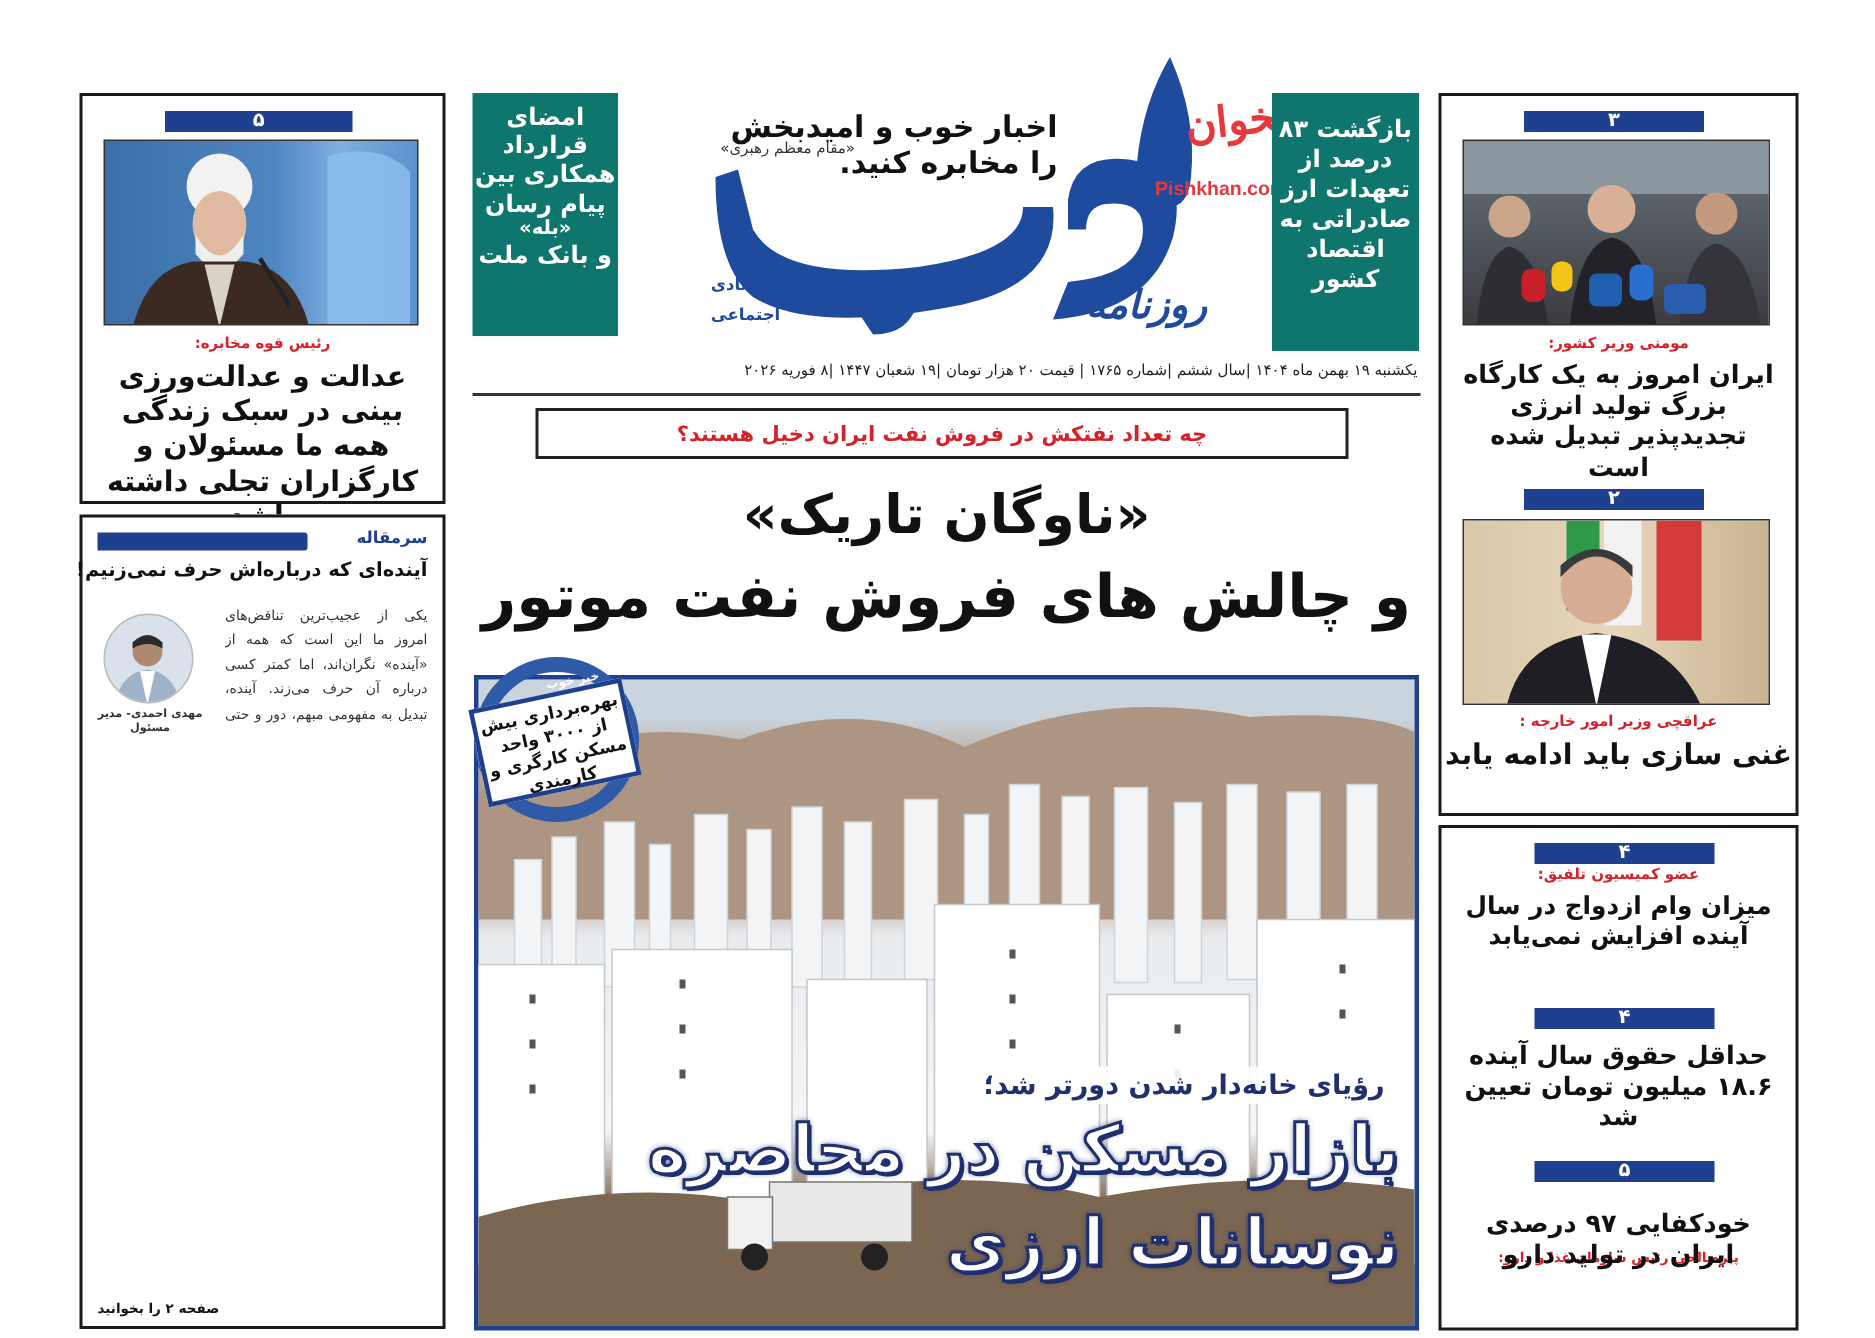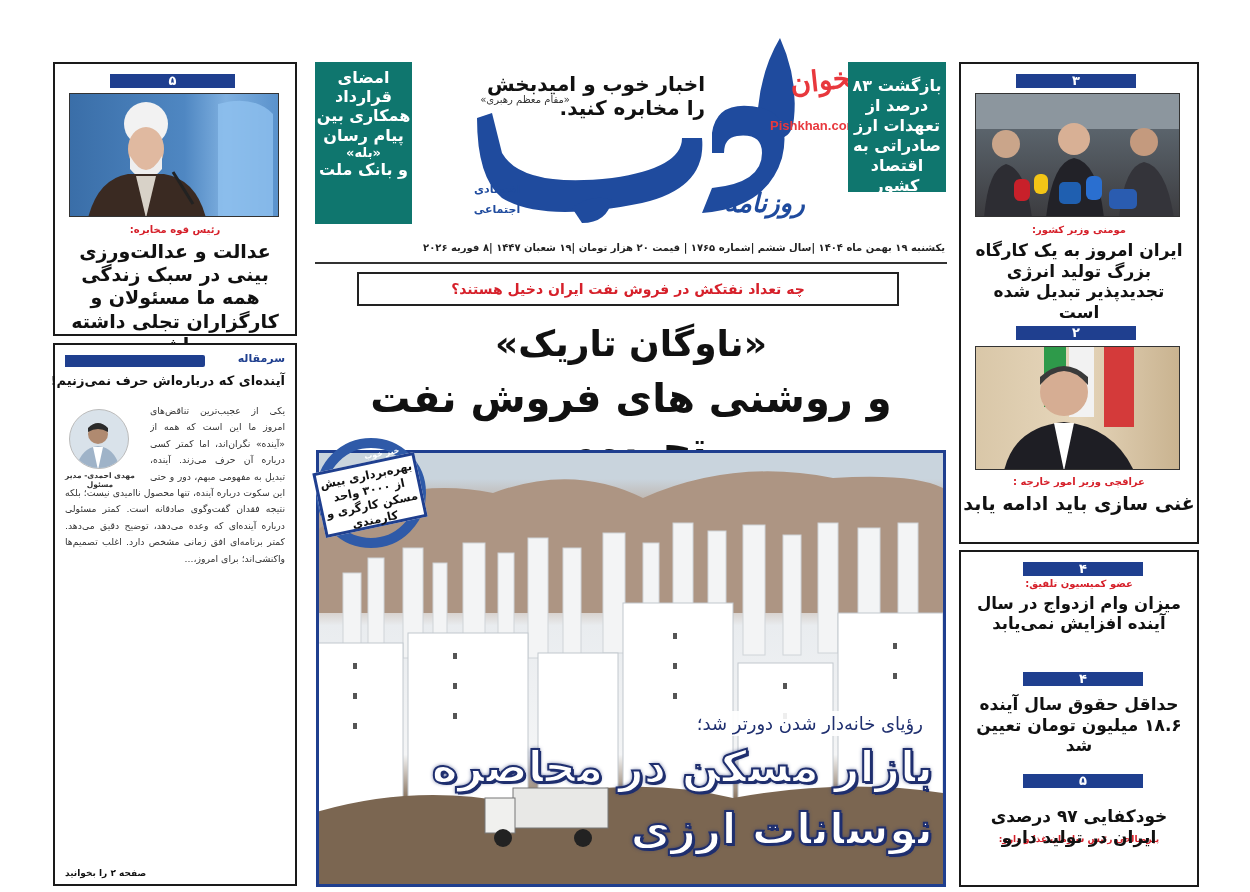--- a/index.html
+++ b/index.html
@@ -10,21 +10,21 @@
   .num-bar { position: absolute; background: #1f3f8f; color: #fff; text-align: center; font-weight: bold; font-size: 13px; line-height: 14px; height: 14px; }
   .photo { position: absolute; overflow: hidden; border: 1px solid #333; }
   .kicker { position: absolute; color: #d6202a; font-weight: bold; font-size: 10px; text-align: center; width: 100%; left: 0; }
   .headline { position: absolute; font-weight: bold; color: #111; text-align: center; left: 0; width: 100%; line-height: 1.22; }
 
   
   .logo-word { position: absolute; color: #1f4b9e; font-weight: bold; font-family: "DejaVu Serif", serif; }
   .slogan { position: absolute; font-weight: bold; font-size: 20px; color: #111; }
   .slogan-src { position: absolute; font-size: 10px; color: #333; }
   .blue-panel { position: absolute; background: #0f766e; color: #fff; font-weight: bold; text-align: center; line-height: 1.2; }
-  .dateline { position: absolute; font-size: 10px; font-weight: bold; color: #222; white-space: nowrap; }
+  .dateline { position: absolute; font-size: 10px; font-weight: normal; color: #222; white-space: nowrap; }
   .watermark { position: absolute; color: #e8383d; font-weight: bold; }
 
   .bodytext { font-size: 9.3px; line-height: 16.4px; text-align: justify; color: #333; }
 </style>
 </head>
 <body>
 
 <div class="box" style="left:53px; top:62px; width:244px; height:274px;">
   <div class="num-bar" style="left:55px; top:10px; width:125px;">۵</div>
   <div class="photo" style="left:14px; top:29px; width:210px; height:124px; background: linear-gradient(90deg, #3a6ea8 0%, #4f87c2 55%, #7fb0e0 75%, #5a92cc 100%);">
@@ -51,23 +51,20 @@
       <circle cx="30" cy="24" r="10" fill="#b08a70"></circle>
       <path d="M20 18 Q30 8 40 18 L40 22 Q30 16 20 22 Z" fill="#2b2b2b"></path>
       <path d="M8 60 Q12 38 30 36 Q48 38 52 60 Z" fill="#9fb3c8"></path>
       <path d="M25 37 L30 60 L35 37 Z" fill="#ffffff"></path>
     </svg>
   </div>
   <div style="position:absolute; left:4px; top:126px; width:82px; text-align:center; font-size:7.5px; color:#333; font-weight:bold;">مهدی احمدی- مدیر مسئول</div>
   <div class="bodytext" style="position:absolute; right:10px; top:58px; width:135px; height:82px; overflow:hidden;">
     <span>یکی از عجیب‌ترین تناقض‌های امروز ما این است که همه از «آینده» نگران‌اند، اما کمتر کسی درباره آن حرف می‌زند. آینده، تبدیل به مفهومی مبهم، دور و حتی ترسناک شده، چیزی که یا با شوخی از کنارش می‌گذریم یا با سکوت. گویی توافق نانوشته‌ای شکل گرفته که درباره فردا صحبت نکنیم، چون پاسخی برای پرسش‌هایش نداریم. جامعه‌ای که نتواند درباره آینده حرف بزند، ناخواسته در حال زیستن در «اکنون فرسوده» است. اکنونی که مدام تکرار می‌شود، بدون افق روشن و بدون تصویر قابل اتکا. نشانه‌های این وضعیت را همه‌جا می‌توان دید؛ در گفت‌وگوهای روزمره، در تصمیم‌های کوتاه‌مدت، در سیاست‌گذاری‌هایی که بیشتر به مُسکن شبیه‌اند تا درمان. وقتی از آینده حرف نمی‌زنیم، اولین قربانی آن نسل جوان است. نسلی که باید موتور حرکت جامعه باشد، اما امروز بیش از هر چیز درگیر بلاتکلیفی است. جوانان نه تصویر روشنی از مسیر شغلی دارند، نه از امنیت اجتماعی، نه حتی از ماندن یا رفتن. بسیاری از تصمیم‌های بزرگ زندگی ـ تحصیل، ازدواج، فرزندآوری ـ به تعویق افتاده‌اند، چون آینده قابل پیش‌بینی نیست. وقتی آینده نامعلوم باشد، طبیعی است که «تعلیق» به سبک زندگی تبدیل شود.</span>
   </div>
-  <div class="bodytext" style="position:absolute; right:10px; left:10px; top:140px; height:375px; overflow:hidden; text-indent:0;">
-    <p style="margin-top:0;">این سکوت درباره آینده، تنها محصول ناامیدی نیست؛ بلکه نتیجه فقدان گفت‌وگوی صادقانه است. کمتر مسئولی درباره آینده‌ای که وعده می‌دهد، توضیح دقیق می‌دهد. کمتر برنامه‌ای افق زمانی مشخص دارد. اغلب تصمیم‌ها واکنشی‌اند؛ برای امروز،...</p>
-  </div>
   <div style="position:absolute; left:10px; bottom:6px; font-size:9px; font-weight:bold; color:#111;">صفحه ۲ را بخوانید</div>
 </div>
 
 <div class="blue-panel" style="left:315px; top:62px; width:97px; height:162px; font-size:16px; padding-top:6px;">
   <div>امضای</div>
   <div>قرارداد</div>
   <div>همکاری بین</div>
   <div>پیام رسان</div>
   <div style="font-size:13px;">«بله»</div>
   <div>و بانک ملت</div>
@@ -86,37 +83,37 @@
   <div class="logo-word" style="left:262px; top:150px; font-size:26px; font-style:italic;">روزنامه</div>
 </div>
 <div style="position:absolute; left:462px; top:180px; width:70px; text-align:center; color:#1f4b9e; font-size:11px; font-weight:bold; line-height:20px;">
   <div>اقتصادی</div>
   <div>اجتماعی</div>
 </div>
 
 <div class="watermark" style="left:790px; top:62px; font-size:28px; font-family:'DejaVu Serif', serif; transform:rotate(-6deg);">پیشخوان</div>
 <div class="watermark" style="left:770px; top:118px; font-size:13px; direction:ltr; font-family:'Liberation Sans', sans-serif;">Pishkhan.com</div>
 
-<div class="blue-panel" style="left:848px; top:62px; width:98px; height:130px; font-size:16px; padding-top:14px; line-height:1.25;">
+<div class="blue-panel" style="left:848px; top:62px; width:98px; height:172px; font-size:16px; padding-top:14px; line-height:1.25;">
   <div>بازگشت ۸۳</div>
   <div>درصد از</div>
   <div>تعهدات ارز</div>
   <div>صادراتی به</div>
   <div>اقتصاد کشور</div>
 </div>
 
 <div class="dateline" style="right:305px; top:242px;">یکشنبه ۱۹ بهمن ماه ۱۴۰۴ |سال ششم |شماره ۱۷۶۵ | قیمت ۲۰ هزار تومان |۱۹ شعبان ۱۴۴۷ |۸ فوریه ۲۰۲۶</div>
 <div style="position:absolute; left:315px; top:262px; width:632px; height:2px; background:#333;"></div>
 
 <div style="position:absolute; left:357px; top:272px; width:542px; height:34px; border:2px solid #222; text-align:center; line-height:30px;">
   <span style="color:#d6202a; font-weight:bold; font-size:14px;">چه تعداد نفتکش در فروش نفت ایران دخیل هستند؟</span>
 </div>
 
 <div class="headline" style="left:315px; width:632px; top:322px; font-size:36px; font-weight:900;">«ناوگان تاریک»</div>
-<div class="headline" style="left:315px; width:632px; top:374px; font-size:40px; font-weight:900;">و روشنی های فروش نفت تحریمی</div>
+<div class="headline" style="left:315px; width:632px; top:374px; font-size:40px; font-weight:900;">و چالش های فروش نفت موتور</div>
 
 <div style="position:absolute; left:316px; top:450px; width:630px; height:437px; border:3px solid #1f3f8f; overflow:hidden; background: linear-gradient(180deg, #c9d4dd 0%, #c9d4dd 6%, #b9a595 14%, #a8907e 28%, #c6b8ad 34%, #e9ecef 40%, #f4f5f6 70%, #8a7560 80%, #6a5a48 100%);">
   <svg width="630" height="437" viewBox="0 0 630 437">
     <path d="M0 80 Q80 20 180 40 Q260 10 330 45 Q420 5 520 25 Q600 20 630 35 L630 160 L0 160 Z" fill="#ad9583"></path>
     <g fill="#f3f4f5" stroke="#cfd4d8" stroke-width="1">
       <rect x="30" y="120" width="18" height="90"></rect>
         <rect x="55" y="105" width="16" height="100"></rect>
       <rect x="90" y="95" width="20" height="110"></rect>
         <rect x="120" y="110" width="14" height="90"></rect>
       <rect x="150" y="90" width="22" height="110"></rect>
@@ -158,21 +155,21 @@
     </g>
     <path d="M0 360 Q100 330 200 350 Q320 320 420 345 Q530 325 630 340 L630 437 L0 437 Z" fill="#7b6651"></path>
     <g>
       <rect x="200" y="335" width="95" height="40" fill="#e8e8e6" stroke="#777"></rect>
       <rect x="172" y="345" width="30" height="35" fill="#f0f0ee" stroke="#777"></rect>
       <circle cx="190" cy="385" r="9" fill="#222"></circle>
         <circle cx="270" cy="385" r="9" fill="#222"></circle>
     </g>
   </svg>
 
-  <div style="position:absolute; right:12px; top:258px; background:rgba(255,255,255,0.9); color:#1f2f6f; font-weight:normal; font-size:18px; padding:2px 8px;">رؤیای خانه‌دار شدن دورتر شد؛</div>
+  <div style="position:absolute; right:12px; top:258px; background:rgba(255,255,255,0.9); color:#1f2f6f; font-weight:bold; font-size:18px; padding:2px 8px;">رؤیای خانه‌دار شدن دورتر شد؛</div>
   <div style="position:absolute; right:10px; top:288px; color:#ffffff; font-weight:900; font-size:44px; -webkit-text-stroke:2px #1f2f6f; text-shadow:0 0 4px #1f2f6f, 2px 2px 0 #1f2f6f; white-space:nowrap;">بازار مسکن در محاصره</div>
   <div style="position:absolute; right:10px; top:350px; color:#ffffff; font-weight:900; font-size:44px; -webkit-text-stroke:2px #1f2f6f; text-shadow:0 0 4px #1f2f6f, 2px 2px 0 #1f2f6f; white-space:nowrap;">نوسانات ارزی</div>
 </div>
 
 <div style="position:absolute; left:312px; top:436px; width:118px; height:120px;">
   <div style="position:absolute; left:4px; top:2px; width:110px; height:110px; border-radius:50%; border:10px solid #2f5aa8; background:transparent;"></div>
   <div style="position:absolute; left:6px; top:26px; width:104px; height:66px; background:#fff; border:3px solid #1f3f8f; transform:rotate(-12deg); text-align:center; font-weight:bold; font-size:11.5px; line-height:15px; padding-top:3px; color:#111;">
     <span>بهره‌برداری بیش از ۳۰۰۰ واحد مسکن کارگری و کارمندی</span>
   </div>
   <div style="position:absolute; left:52px; top:13px; font-size:8px; font-weight:bold; color:#fff; transform:rotate(-10deg);">خبر خوب</div>

